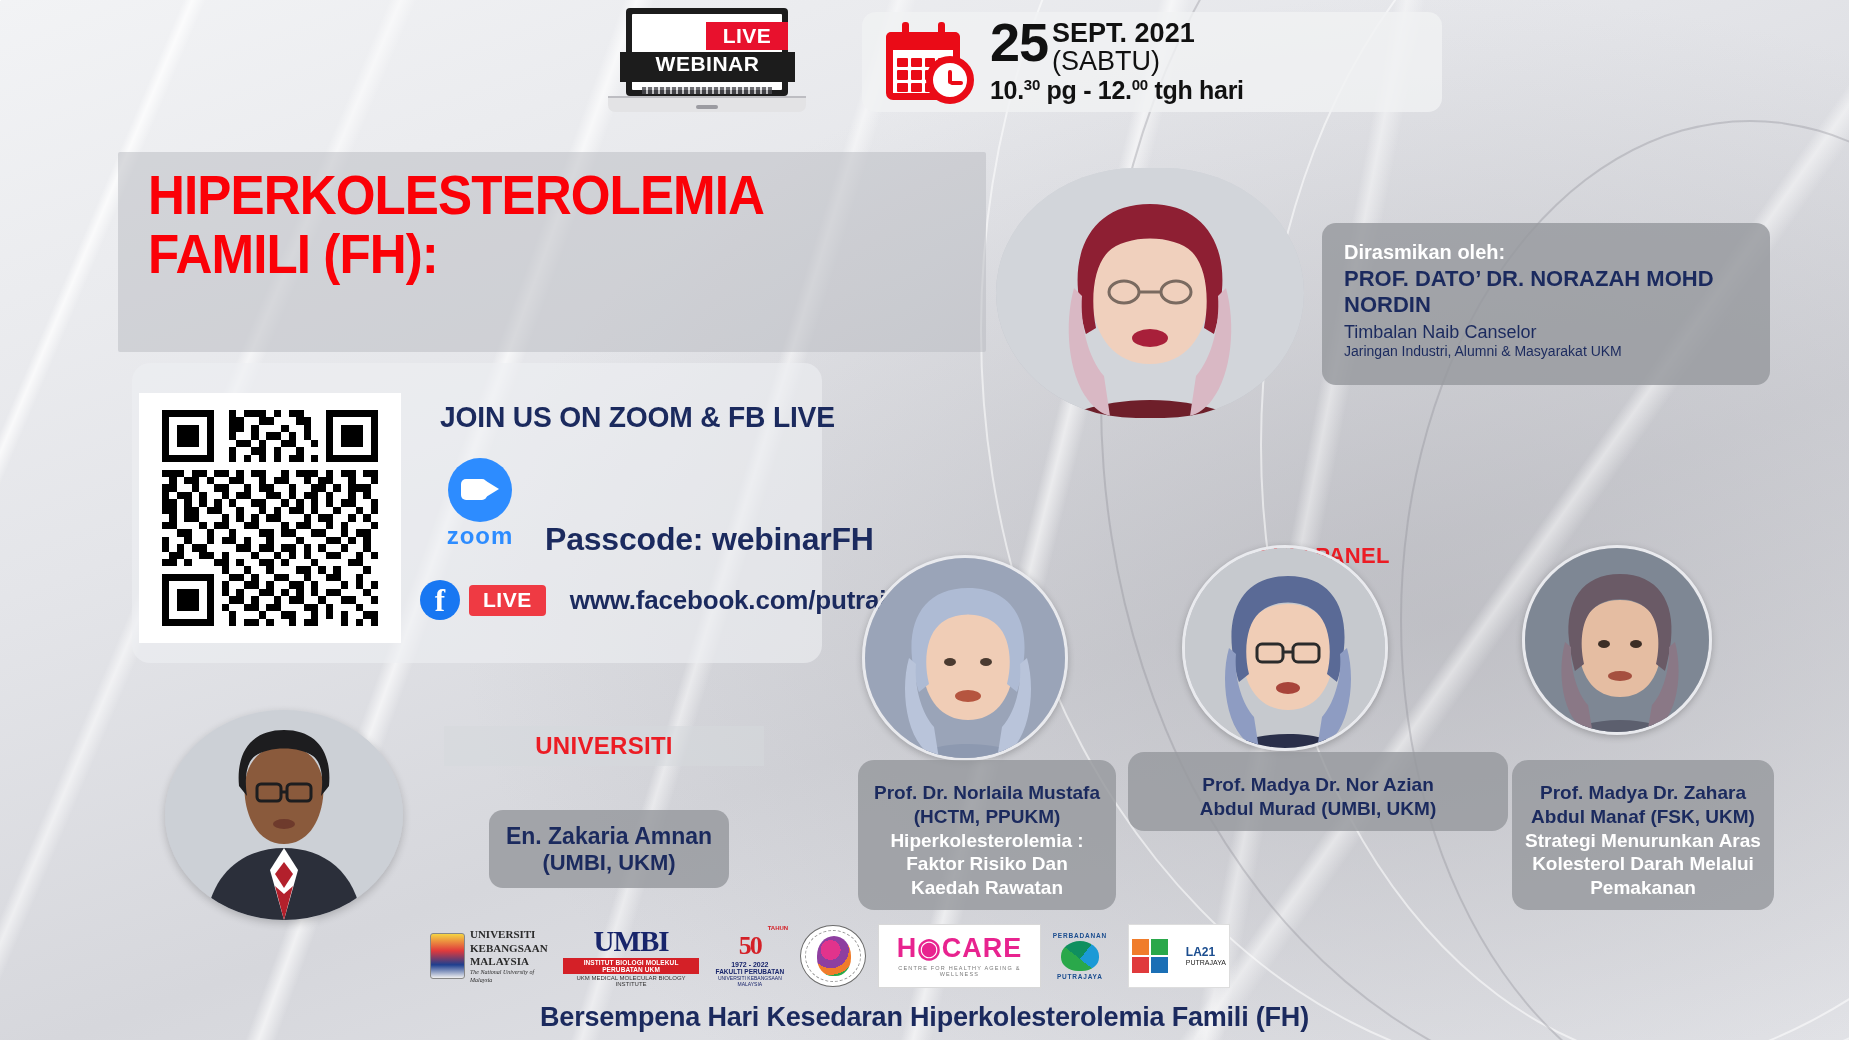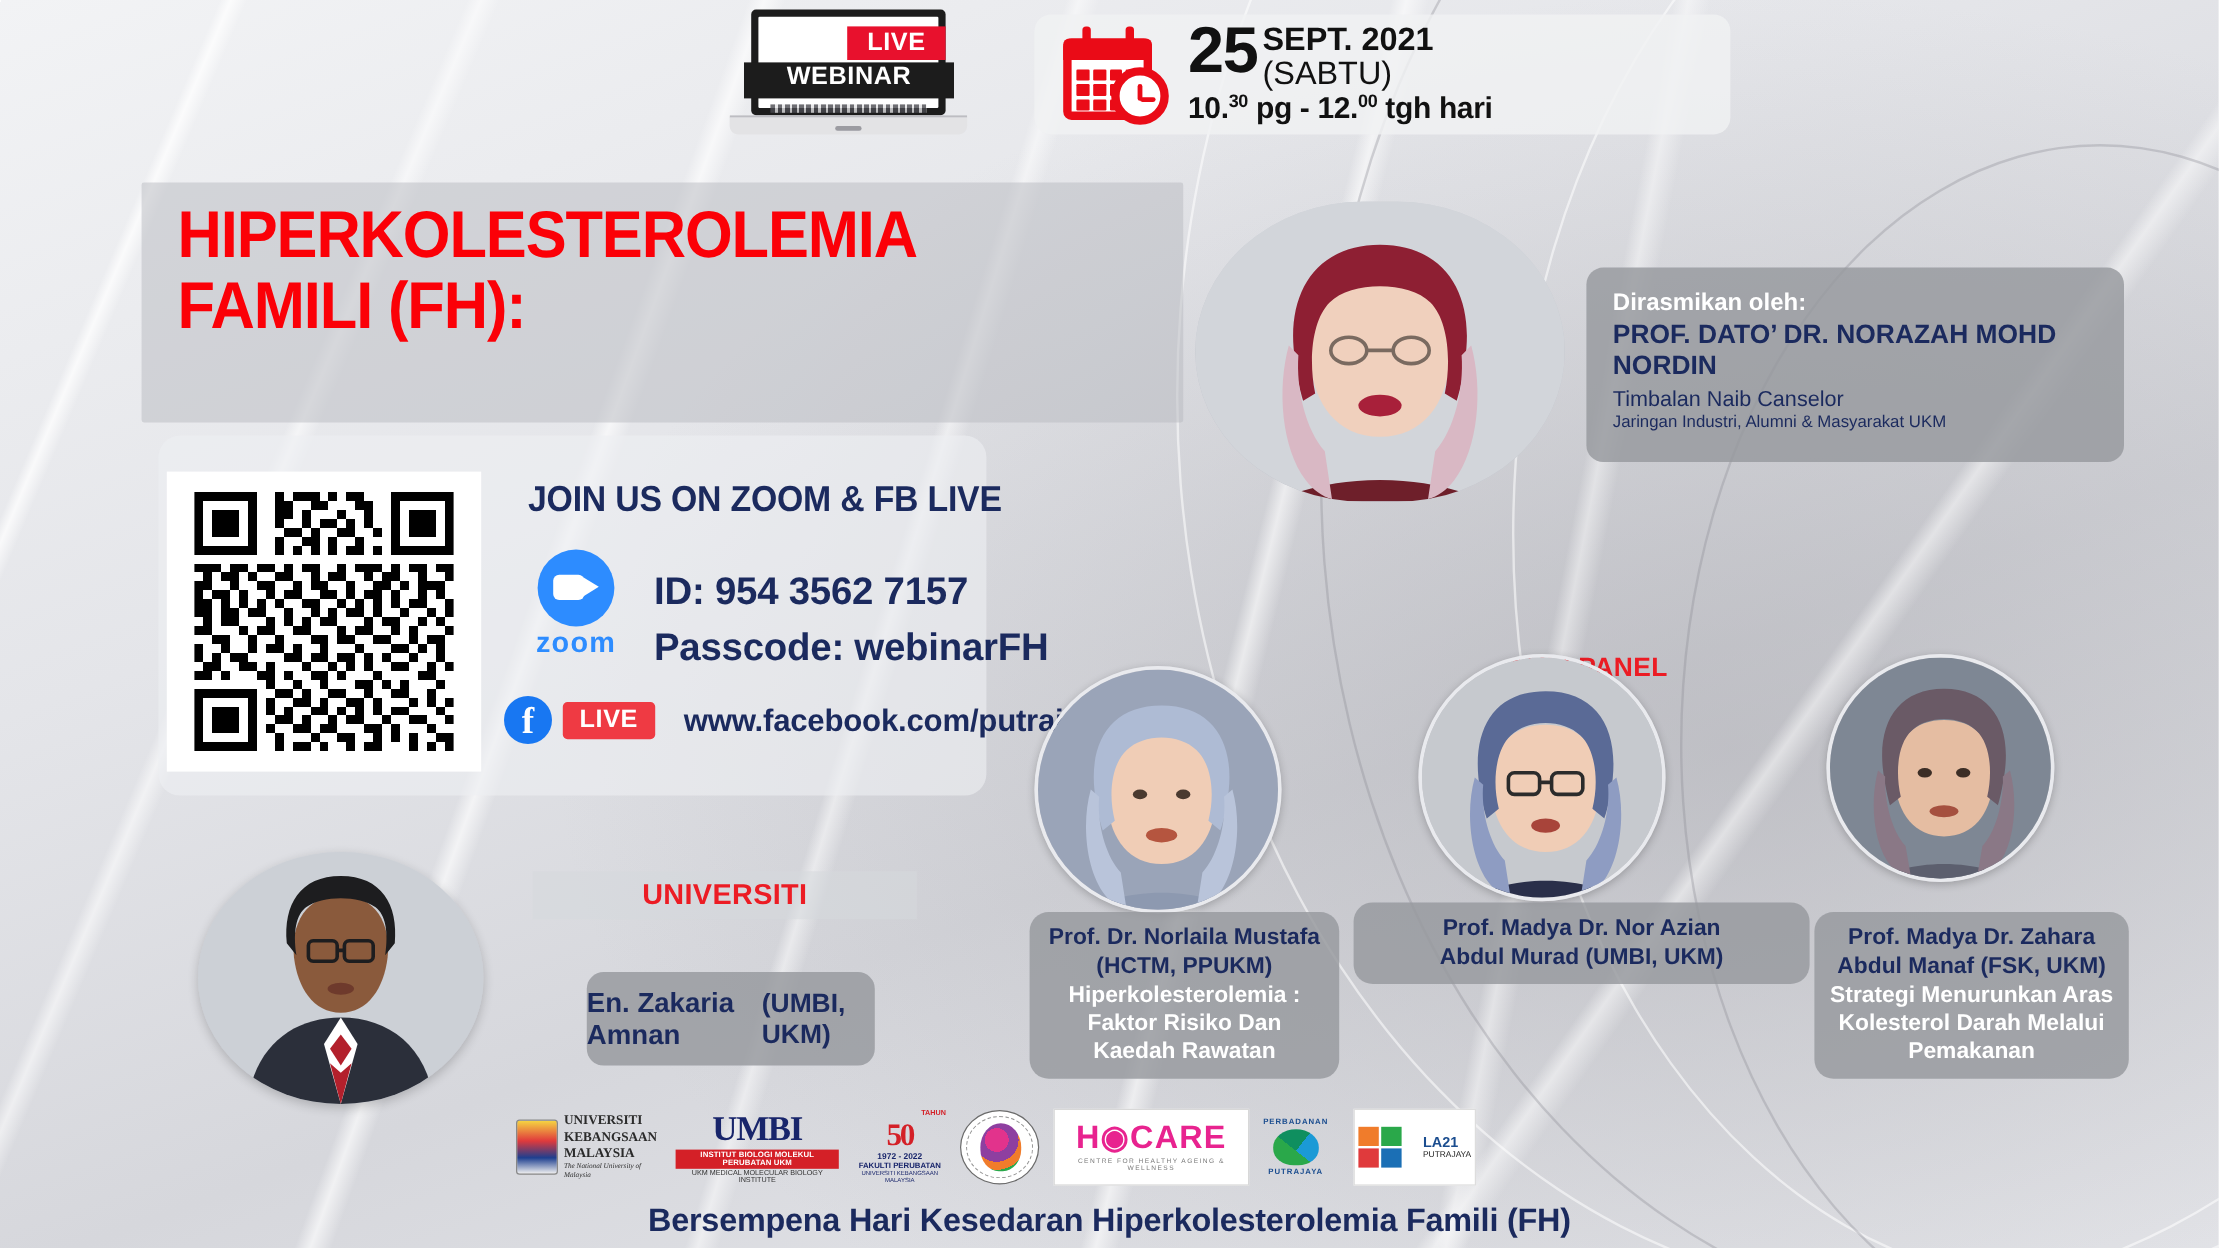--- a/index.html
+++ b/index.html
@@ -202,40 +202,40 @@
   }
   .pcircle {
     position: absolute; border-radius: 50%; overflow: hidden;
     border: 3px solid #e9eaee;
     box-shadow: 0 2px 7px rgba(0,0,0,.22);
   }
   .pcap {
     position: absolute; background: rgba(150,152,158,.82); border-radius: 16px;
     text-align: center; padding: 10px 12px;
   }
-  .pname { color: #1b2a5e; font-weight: bold; font-size: 19px; line-height: 1.25; }
+  .pname { color: #1b2a5e; font-weight: bold; font-size: 19px; line-height: 1.25; margin-top: 11px; }
   .ptopic { color: #fff; font-weight: bold; font-size: 19px; line-height: 1.25; }
 
   
   .modphoto {
     position: absolute; left: 165px; top: 710px; width: 238px; height: 210px;
     border-radius: 50%; overflow: hidden;
     background: linear-gradient(180deg,#cfd2d8 0%, #bcbfc7 100%);
     box-shadow: 0 3px 9px rgba(0,0,0,.2);
   }
   .modlabel {
     position: absolute; left: 444px; top: 726px; width: 320px; height: 40px;
     background: rgba(214,216,221,.55);
     text-align: center; color: #ec1c24; font-weight: bold; font-size: 24px; line-height: 40px;
     letter-spacing: .3px;
   }
   .modcard {
     position: absolute; left: 489px; top: 810px; width: 240px; height: 78px;
     background: rgba(150,152,158,.82); border-radius: 14px;
-    display: flex; align-items: center; justify-content: center;
+    display: flex; flex-direction: column; align-items: center; justify-content: center;
   }
   .modname { color: #1b2a5e; font-weight: bold; font-size: 23px; }
   .modorg { color: #1b2a5e; font-weight: bold; font-size: 22px; }
 
   
   .logos {
     position: absolute; left: 430px; top: 920px; width: 800px; height: 72px;
     display: flex; align-items: center; gap: 12px;
   }
   .logo { height: 64px; display: flex; align-items: center; }
@@ -585,21 +585,20 @@
   <div class="joinhdr">JOIN US ON ZOOM &amp; FB LIVE</div>
 
   <div class="zoomlogo">
     <div class="circ">
       <div class="cam"></div>
       <div class="lens"></div>
     </div>
     <div class="wm">zoom</div>
   </div>
 
-  <div class="zline id">ID: 954 3562 7157</div>
   <div class="zline pc">Passcode: webinarFH</div>
 
   <div class="fbrow">
     <div class="fbicon">
         <span>f</span>
       </div>
     <div class="fblive">LIVE</div>
     <div class="fburl">www.facebook.com/putrajaya</div>
   </div>
 

